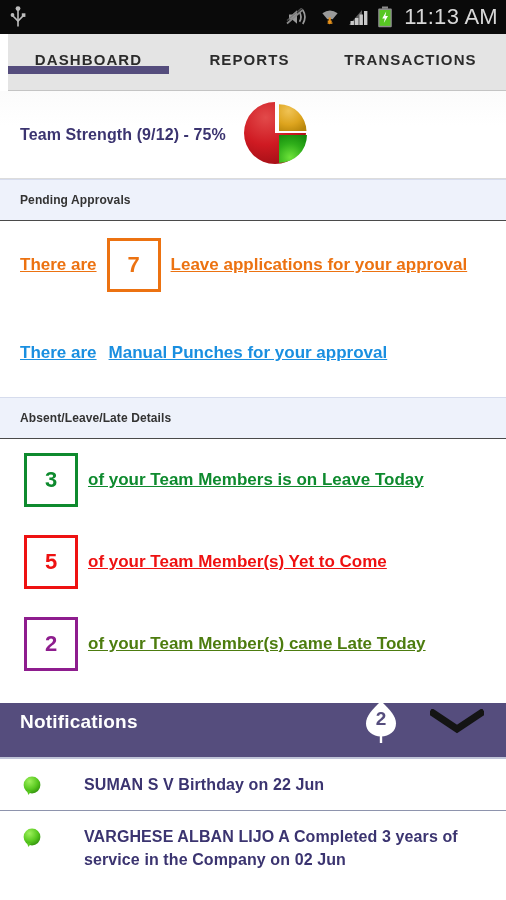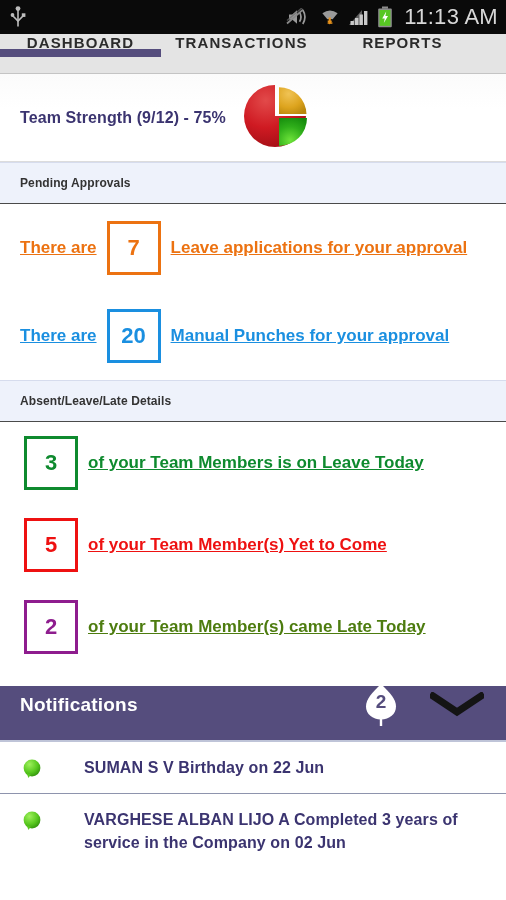--- a/index.html
+++ b/index.html
@@ -30,26 +30,27 @@
     font-family: "Liberation Sans", sans-serif;
   }
   .icon-usb { width: 16px; height: 22px; display: block; }
   .icon-mute { width: 26px; height: 18px; display: block; }
   .icon-wifi { width: 22px; height: 20px; display: block; }
   .icon-signal { width: 22px; height: 18px; display: block; }
   .icon-batt { width: 16px; height: 22px; display: block; }
 
   
   .tabbar {
-    height: 40px;
+    height: 57px;
     background: #e4e4e4;
     display: flex;
-    align-items: flex-start;
+    align-items: center;
     border-bottom: 1px solid #c4c4c4;
     position: relative;
+    margin-left: 8px;
   }
   .tab {
     flex: 0 0 161px;
     display: flex;
     align-items: center;
     justify-content: center;
     position: relative;
     font-size: 15px;
     font-weight: bold;
     letter-spacing: 1.1px;
@@ -267,24 +268,24 @@
     </span>
     <span class="sb-time">11:13 AM</span>
   </div>
 </div>
 
 <div class="tabbar">
   <div class="tab active">
     <span>DASHBOARD</span>
   </div>
   <div class="tab">
+    <span>REPORTS</span>
+  </div>
+  <div class="tab">
     <span>TRANSACTIONS</span>
-  </div>
-  <div class="tab">
-    <span>REPORTS</span>
   </div>
   <div class="tab-edge"></div>
 </div>
 
 <div class="team-strength">
   <span class="ts-label">Team Strength (9/12) - 75%</span>
   <span class="ts-pie">
     <svg width="66" height="66" viewBox="0 0 66 66">
       <defs>
         <radialGradient id="gRed" cx="35%" cy="25%" r="80%">
@@ -319,21 +320,20 @@
 <div class="rows-block">
 
   <div class="stat-row row-approval">
     <span class="pre-text" style="color:#ec7211;">There are</span>
     <span class="num-box" style="border-color:#ec7211;color:#ec7211;">7</span>
     <span class="post-text" style="color:#ec7211;">Leave applications for your approval</span>
   </div>
 
   <div class="stat-row row-approval">
     <span class="pre-text" style="color:#1a8fe0;">There are</span>
-    <span class="num-box" style="border-color:#1a8fe0;color:#1a8fe0;">20</span>
     <span class="post-text" style="color:#1a8fe0;">Manual Punches for your approval</span>
   </div>
 </div>
 
 <div class="section-head">
   <span class="section-head-title">Absent/Leave/Late Details</span>
 </div>
 <div class="rows-block">
 
   <div class="stat-row row-stat">

